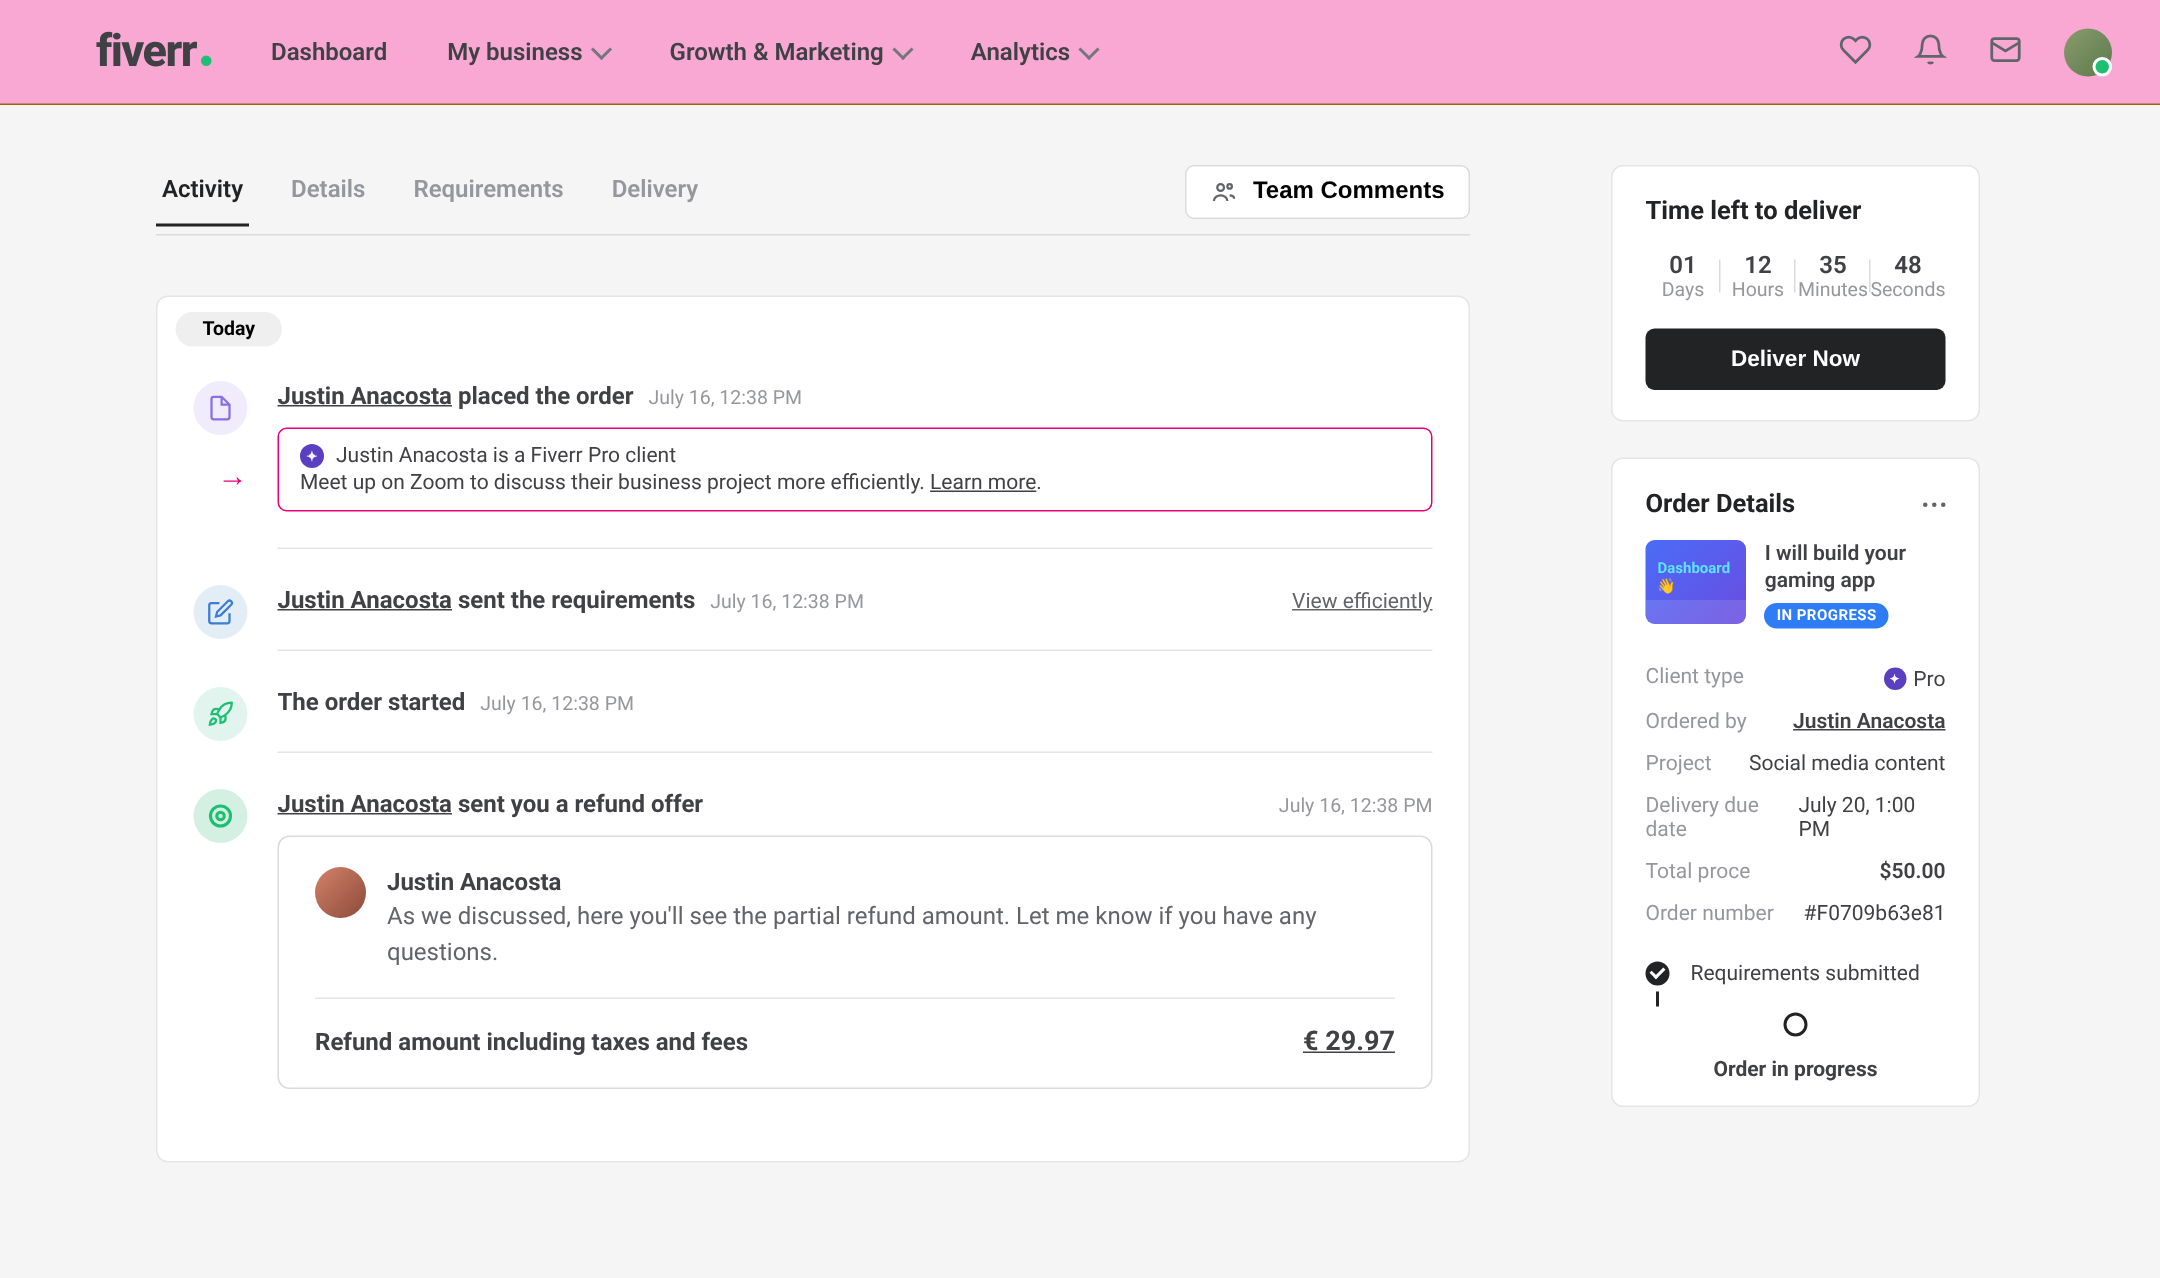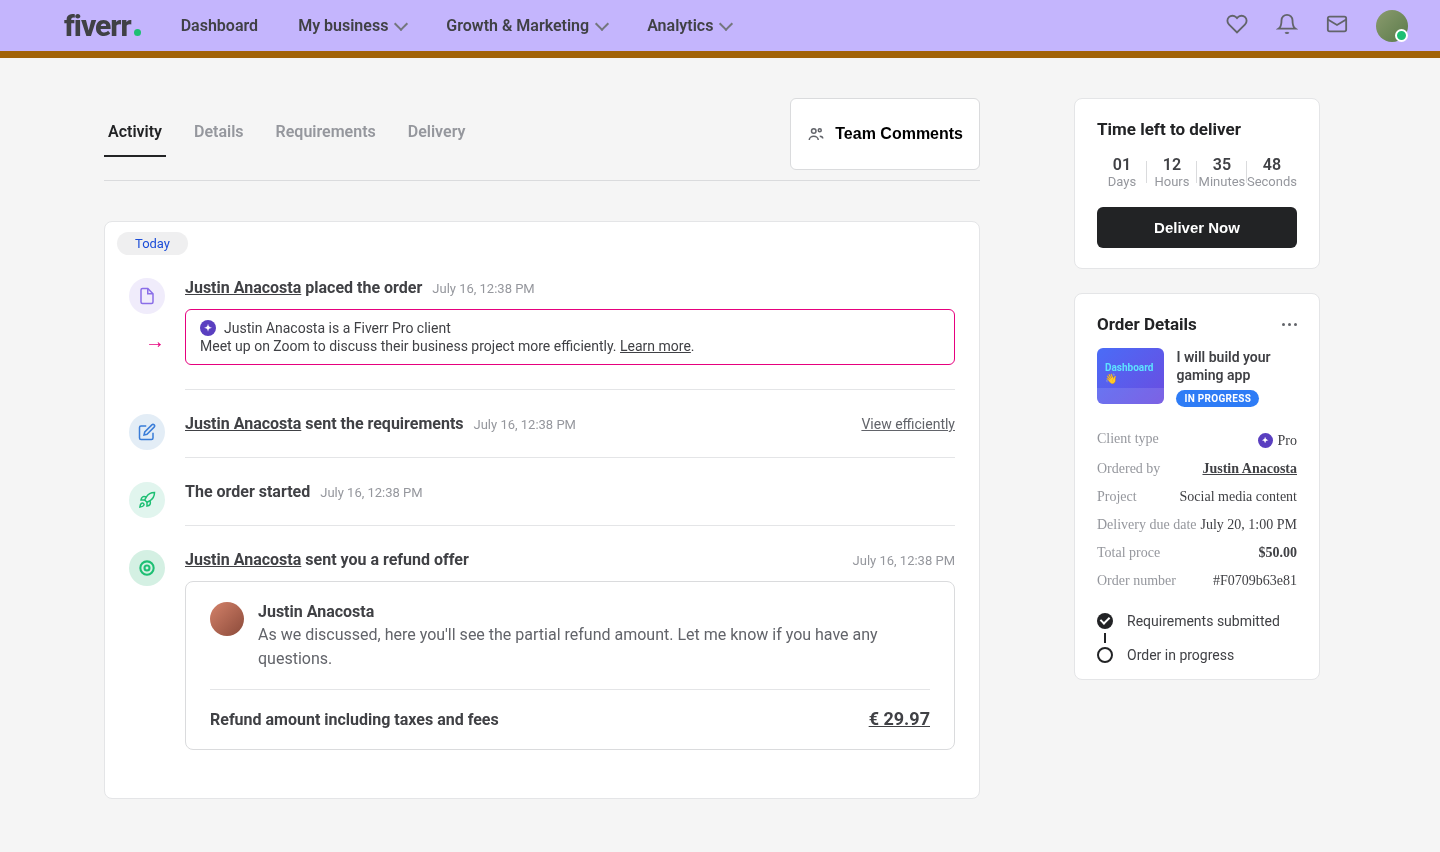--- a/index.html
+++ b/index.html
@@ -1,44 +1,44 @@
 <!DOCTYPE html>
 <html><head>
 <meta charset="utf-8">
 <style>
 * { box-sizing: border-box; margin: 0; padding: 0; }
 body { font-family: -apple-system, BlinkMacSystemFont, "Segoe UI", Roboto, Helvetica, Arial, sans-serif; background: #f5f5f5; color: #404145; width: 1440px; }
 
 
-.topbar { background: #c4b5fd; border-bottom: 7px solid #a16207; height: 58px; display: flex; align-items: center; padding: 0 32px 0 64px; justify-content: space-between; }
+.topbar { background: #f9a8d4; border-bottom: 1px solid #a16207; height: 70px; display: flex; align-items: center; padding: 0 32px 0 64px; justify-content: space-between; }
 .left-nav { display: flex; align-items: center; gap: 40px; }
 .logo { font-weight: 800; font-size: 30px; letter-spacing: -1px; color: #404145; display: flex; align-items: baseline; }
 .logo .dot { width: 7px; height: 7px; background: #1dbf73; border-radius: 50%; margin-left: 3px; }
 .nav-item { font-weight: 600; font-size: 16px; color: #404145; display: flex; align-items: center; gap: 8px; cursor: pointer; }
 .chev { width: 10px; height: 10px; border-right: 2px solid #74767e; border-bottom: 2px solid #74767e; transform: rotate(45deg); margin-top: -4px; }
 .right-nav { display: flex; align-items: center; gap: 28px; }
 .icon-btn svg { width: 22px; height: 22px; stroke: #62646a; fill: none; stroke-width: 2; }
 .avatar { width: 32px; height: 32px; border-radius: 50%; background: linear-gradient(135deg,#8b9b6e,#5a7a4a); position: relative; }
 .avatar::after { content:""; position:absolute; bottom:0; right:0; width:9px; height:9px; background:#1dbf73; border:2px solid #fff; border-radius:50%; }
 
 
 .page { display: flex; gap: 48px; padding: 40px 120px 40px 104px; align-items: flex-start; }
 .main-col { flex: 1; min-width: 0; }
 .side-col { width: 292px; flex-shrink: 0; padding-left: 46px; }
 
 
 .tabs-row { display: flex; align-items: center; justify-content: space-between; border-bottom: 1px solid #dadbdd; }
 .tabs { display: flex; gap: 24px; }
 .tab { padding: 0 4px 14px; font-size: 16px; font-weight: 600; color: #95979d; cursor: pointer; border-bottom: 2px solid transparent; margin-bottom: -1px; }
 .tab.active { color: #222325; border-bottom-color: #222325; }
-.team-comments-btn { display:flex; align-items:center; gap:10px; border:1px solid #dadbdd; background:#fff; border-radius:6px; padding:26px 16px; font-weight:600; font-size:16px; cursor:pointer; margin-bottom: 10px; }
+.team-comments-btn { display:flex; align-items:center; gap:10px; border:1px solid #dadbdd; background:#fff; border-radius:6px; padding:8px 16px; font-weight:600; font-size:16px; cursor:pointer; margin-bottom: 10px; }
 
 
 .activity-card { background:#fff; border:1px solid #e4e5e7; border-radius:8px; margin-top: 40px; position:relative; padding-bottom: 24px; }
-.today-chip { position:absolute; top:10px; left:12px; background:#efeff0; color:#1d4ed8; font-size:13px; font-weight:400; padding:4px 18px; border-radius:999px; }
+.today-chip { position:absolute; top:10px; left:12px; background:#efeff0; color:#000000; font-size:13px; font-weight:700; padding:4px 18px; border-radius:999px; }
 .activity-body { padding: 56px 24px 0; }
 
 .act-item { display:flex; gap:20px; align-items:flex-start; }
 .act-content { flex:1; padding-bottom: 24px; border-bottom: 1px solid #e4e5e7; margin-bottom: 24px; }
 .act-item:last-child .act-content { border-bottom:none; margin-bottom:0; }
 .act-icon { width:36px; height:36px; border-radius:50%; display:flex; align-items:center; justify-content:center; flex-shrink:0; }
 .ic-purple { background:#f0ecfb; }
 .ic-blue { background:#e3edf6; }
 .ic-green { background:#e1f5ee; }
 .ic-ring { background:#d4f0e3; }
@@ -79,38 +79,38 @@
 .cd-seg .unit { font-size:13px; color:#95979d; }
 .deliver-btn { width:100%; background:#222325; color:#fff; border:none; border-radius:6px; padding:12px; font-weight:700; font-size:15px; cursor:pointer; }
 
 .od-head { display:flex; justify-content:space-between; align-items:center; }
 .od-gig { display:flex; gap:12px; margin-top:14px; }
 .od-thumb { width:96px; height:56px; border-radius:6px; background:linear-gradient(135deg,#4a6cf7,#6b4ce0); position:relative; overflow:hidden; }
 .od-thumb::before { content:"Dashboard 👋"; position:absolute; top:14px; left:8px; color:#5de3ff; font-size:10px; font-weight:700; }
 .od-thumb::after { content:""; position:absolute; bottom:0; left:0; right:0; height:16px; background:rgba(255,255,255,0.12); }
 .od-title { font-size:14px; font-weight:600; color:#404145; line-height:1.3; }
 .status-pill { display:inline-block; background:#2e7cf6; color:#fff; font-size:10px; font-weight:700; padding:3px 8px; border-radius:999px; margin-top:6px; letter-spacing:0.3px; }
-.od-rows { margin-top:18px;font-family:Liberation Serif, serif; }
+.od-rows { margin-top:18px; }
 .od-row { display:flex; justify-content:space-between; font-size:14px; padding:6px 0; }
 .od-row .k { color:#95979d; }
 .od-row .v { color:#404145; }
 .od-row .v.u { text-decoration:underline; font-weight:600; }
 .od-row .v .pro-b { display:inline-flex; align-items:center; gap:5px; }
 .od-row .v .pro-b .pb-ic { width:15px; height:15px; background:#5a3fc0; border-radius:50%; display:inline-flex; align-items:center; justify-content:center; color:#fff; font-size:8px; font-weight:700; }
 
 .track-head { display:flex; justify-content:space-between; align-items:center; cursor:pointer; margin-top:8px; padding-top:16px; border-top:1px solid #e4e5e7; }
 .track-head .chev-r { width:10px; height:10px; border-right:2px solid #74767e; border-bottom:2px solid #74767e; transform:rotate(45deg); }
 .track-steps { margin-top:14px; }
 .track-step { display:flex; align-items:center; gap:14px; font-size:14px; padding:4px 0; }
 .ts-dot { width:16px; height:16px; border-radius:50%; position:relative; flex-shrink:0; }
 .ts-dot.done { background:#222325; }
 .ts-dot.done::after { content:""; position:absolute; left:5px; top:2px; width:4px; height:7px; border-right:2px solid #fff; border-bottom:2px solid #fff; transform:rotate(45deg); }
 .ts-dot.pending { border:2px solid #222325; background:#fff; }
 .ts-connector { width:2px; height:10px; background:#222325; margin-left:7px; }
-.track-step.bold { font-weight:400; }
+.track-step.bold { font-weight:700;flex-direction:column; }
 
 .dots-menu { display:flex; gap:3px; cursor:pointer; }
 .dots-menu span { width:3px; height:3px; background:#62646a; border-radius:50%; }
 </style>
 </head>
 <body>
 
 <div class="topbar">
   <div class="left-nav">
     <div class="logo">

